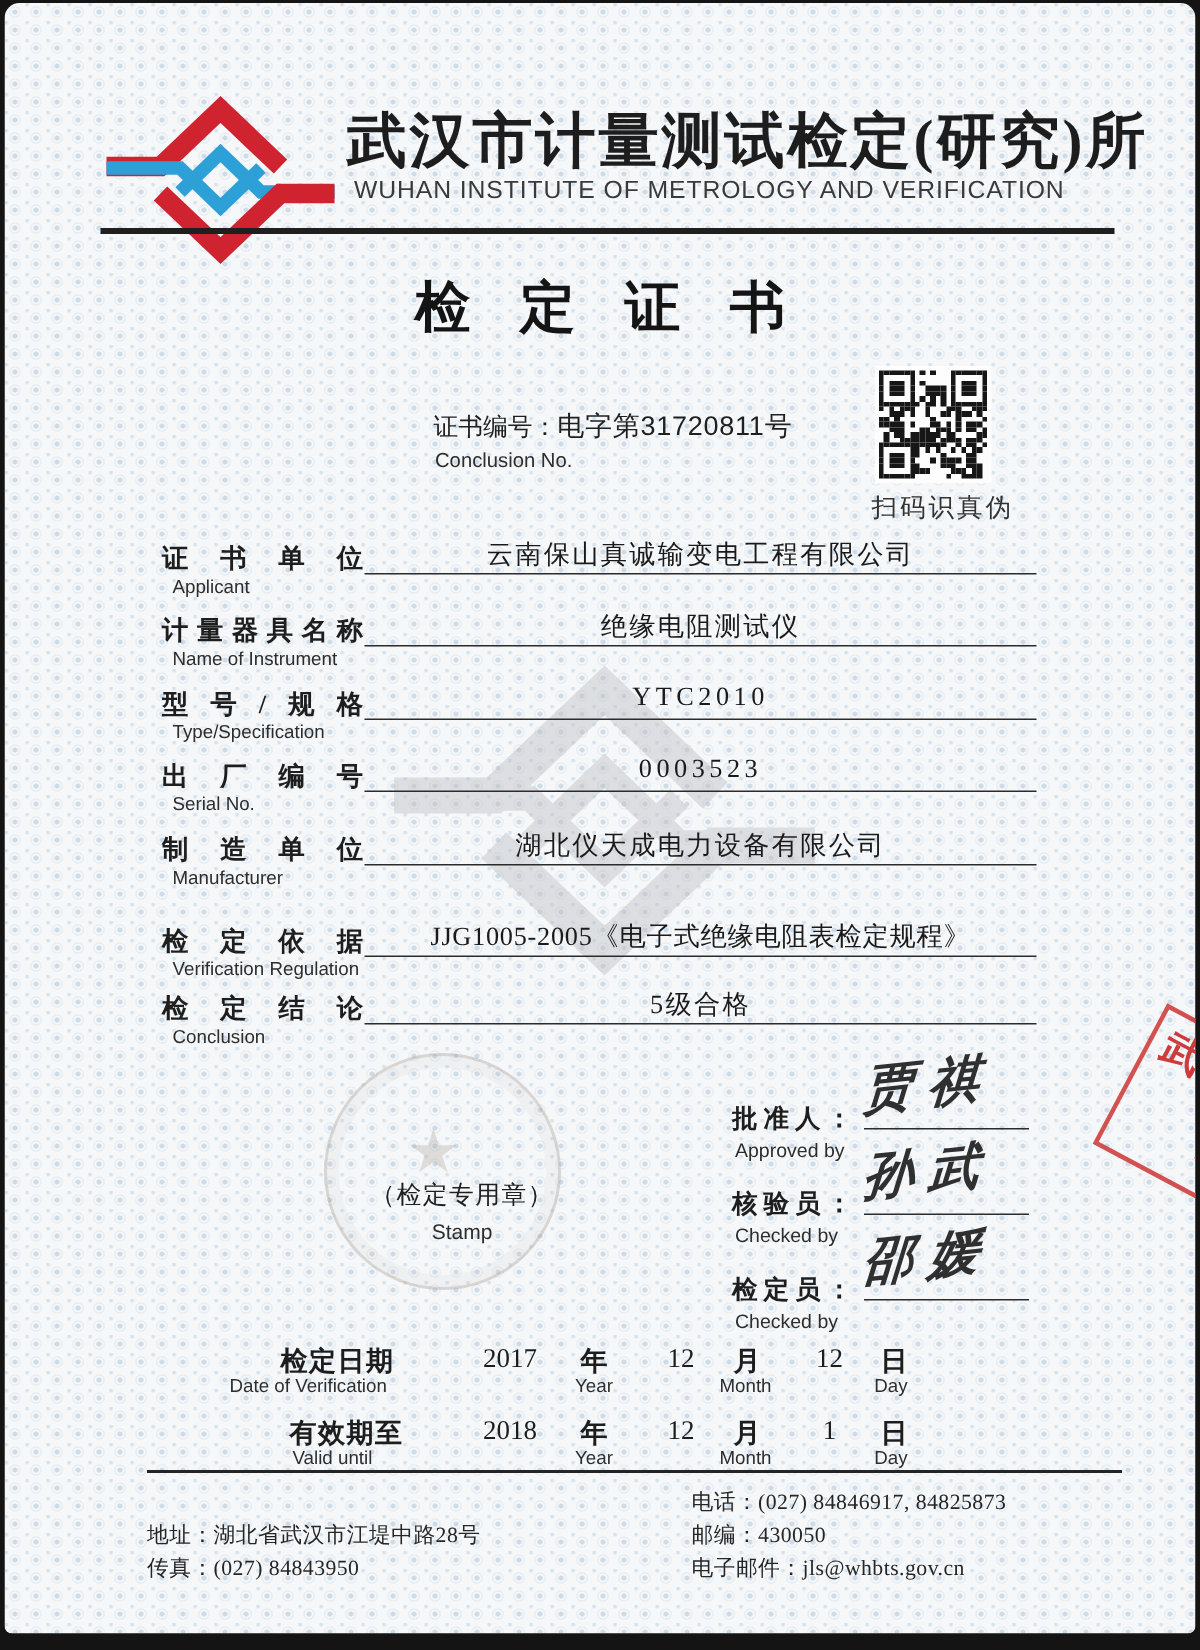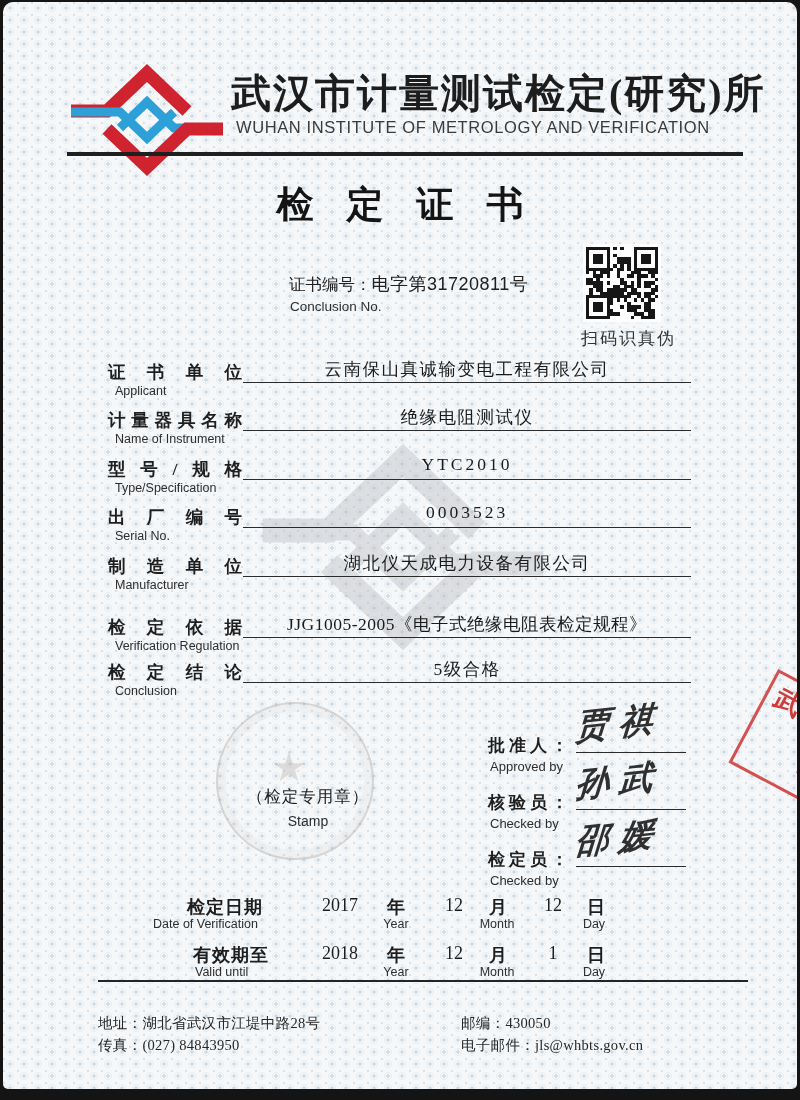--- a/index.html
+++ b/index.html
@@ -463,16 +463,17 @@
       <span class="d-en" style="left:192px">Valid until</span>
       <span class="d-en e-y">Year</span>
       <span class="d-en e-m">Month</span>
       <span class="d-en e-d">Day</span>
     </div>
 
     <div class="abs hr2"></div>
 
     <div class="abs foot" style="left:95px;top:1012px">地址：湖北省武汉市江堤中路28号</div>
     <div class="abs foot" style="left:95px;top:1034px">传真：(027) 84843950</div>
+    <div class="abs foot" style="left:458px;top:990px">电话：(027) 84846917, 84825873</div>
     <div class="abs foot" style="left:458px;top:1012px">邮编：430050</div>
     <div class="abs foot" style="left:458px;top:1034px">电子邮件：jls@whbts.gov.cn</div>
   </div>
 </div>
 
 </body></html>

